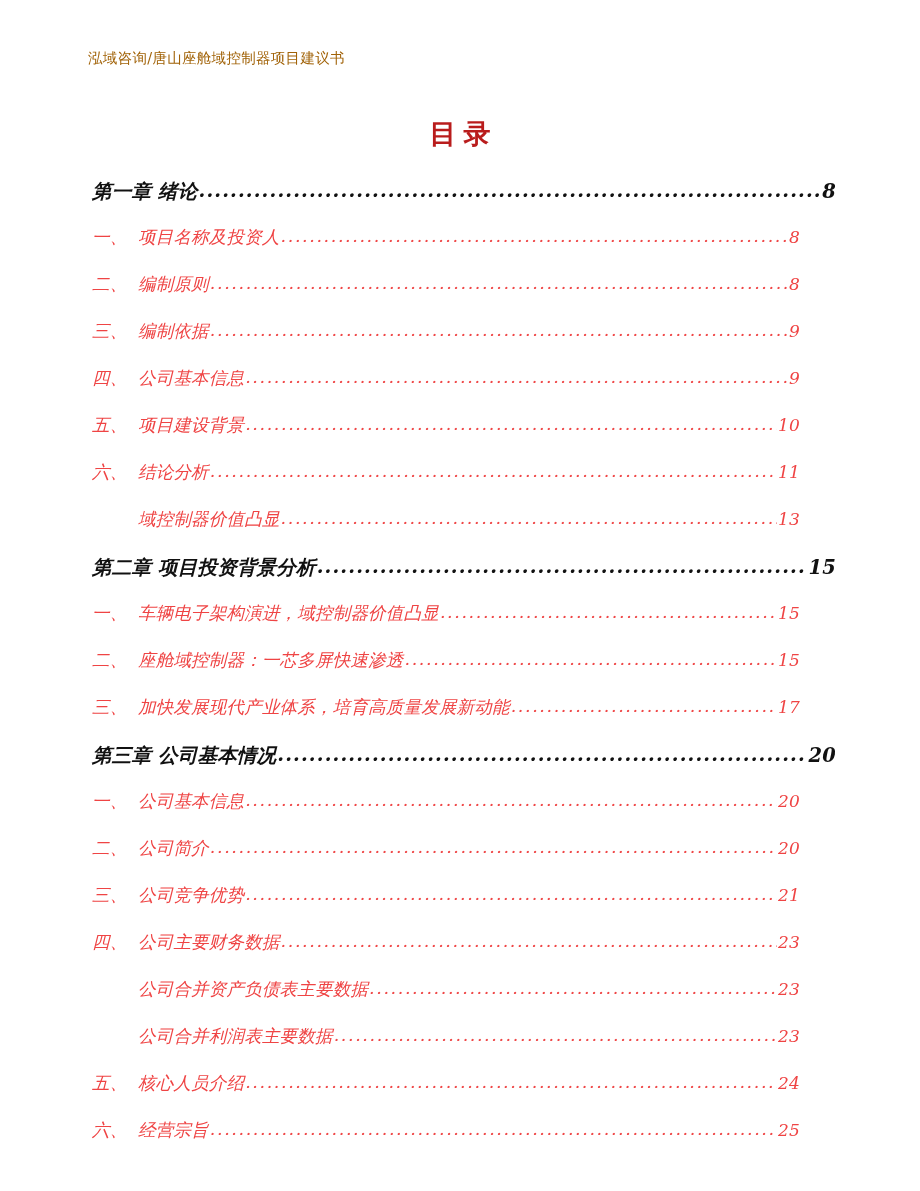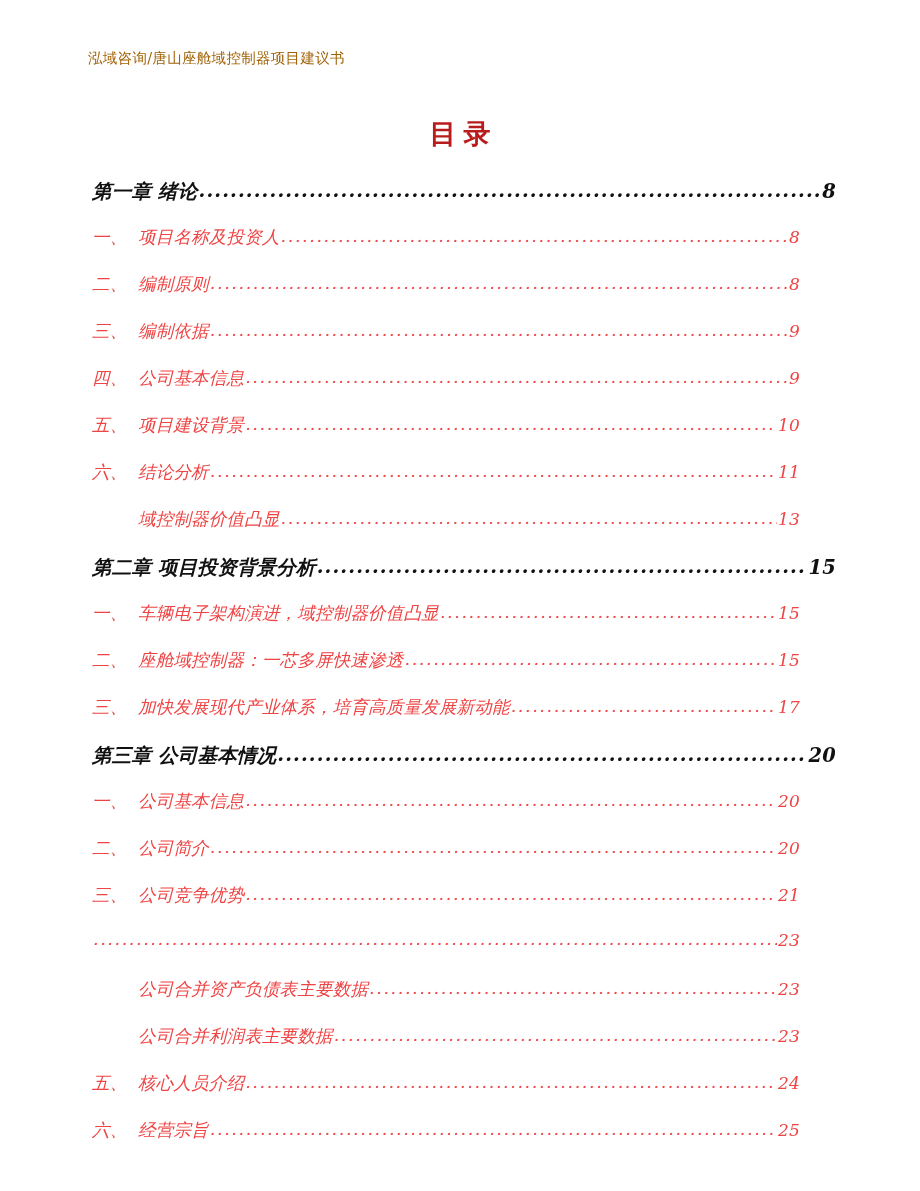--- a/index.html
+++ b/index.html
@@ -195,20 +195,21 @@
         <span class="row-label"><span class="num">二、</span><span>公司简介</span></span>
         <span class="leader"></span>
         <span class="pageno">20</span>
       </div>
       <div class="toc-row lvl2">
         <span class="row-label"><span class="num">三、</span><span>公司竞争优势</span></span>
         <span class="leader"></span>
         <span class="pageno">21</span>
       </div>
       <div class="toc-row lvl2">
+        <span class="row-label"><span class="num">四、</span><span>公司主要财务数据</span></span>
         <span class="leader"></span>
         <span class="pageno">23</span>
       </div>
       <div class="toc-row lvl2">
         <span class="row-label"><span class="num"></span><span>公司合并资产负债表主要数据</span></span>
         <span class="leader"></span>
         <span class="pageno">23</span>
       </div>
       <div class="toc-row lvl2">
         <span class="row-label"><span class="num"></span><span>公司合并利润表主要数据</span></span>

